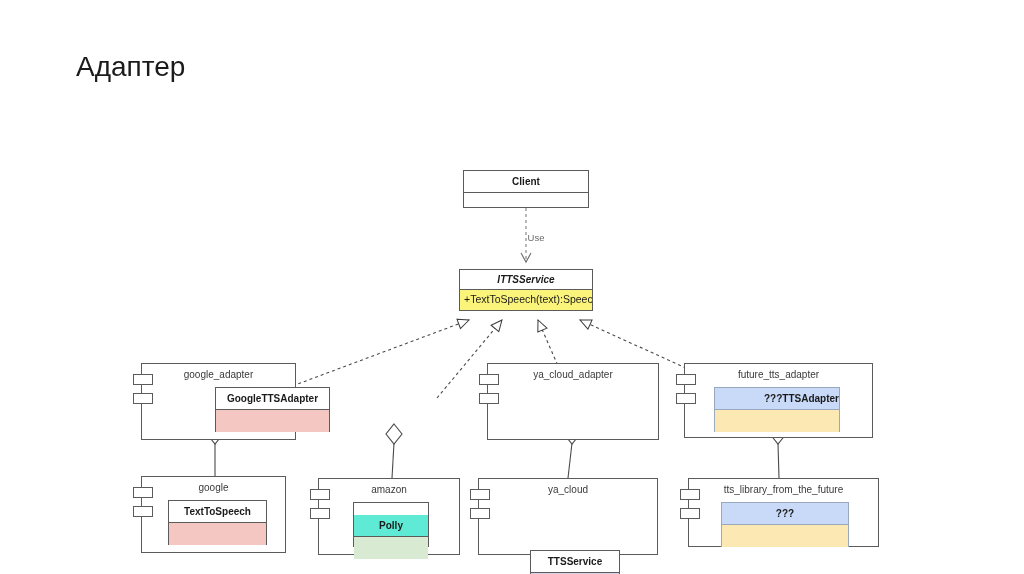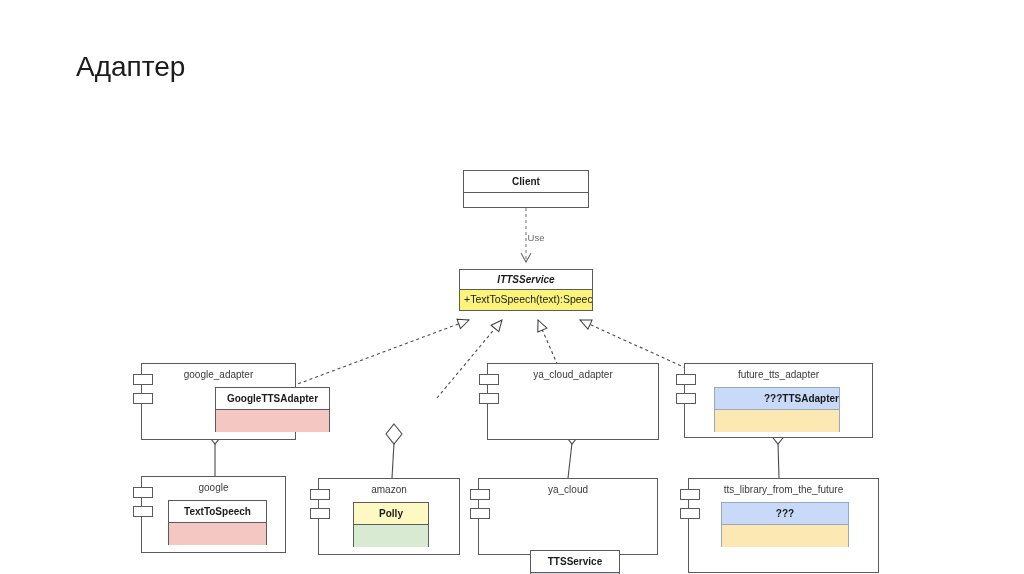--- a/index.html
+++ b/index.html
@@ -214,38 +214,38 @@
     </div>
   </div>
 
   <div class="pkg" style="left:318px; top:478px; width:142px; height:77px;">
     <span class="comp-icon">
       <i class="a"></i>
         <i class="b"></i>
     </span>
     <span class="pkg-label">amazon</span>
     <div class="uml-class" style="left:34px; top:23px; width:76px; height:45px;">
-      <div class="uml-name" style="background:#fef9c3;">Polly</div>
+      <div class="uml-name" style="background:#5eead4;margin-top:12px;">Polly</div>
       <div class="uml-body empty" style="height:22px; background:#d9ead3;"></div>
     </div>
   </div>
 
   <div class="pkg" style="left:478px; top:478px; width:180px; height:77px;">
     <span class="comp-icon">
       <i class="a"></i>
         <i class="b"></i>
     </span>
     <span class="pkg-label">ya_cloud</span>
     <div class="uml-class" style="left:51px; top:23px; width:90px; height:52px;margin-top:48px;">
       <div class="uml-name" style="background:#ffffff;">TTSService</div>
       <div class="uml-body empty" style="height:22px; background:#d9d2e9;"></div>
     </div>
   </div>
 
-  <div class="pkg" style="left:688px; top:478px; width:191px; height:95px;">
+  <div class="pkg" style="left:688px; top:478px; width:191px; height:69px;">
     <span class="comp-icon">
       <i class="a"></i>
         <i class="b"></i>
     </span>
     <span class="pkg-label">tts_library_from_the_future</span>
     <div class="uml-class" style="left:32px; top:23px; width:128px; height:45px; border-color:#9aa8bd;">
       <div class="uml-name" style="background:#c9daf8; border-bottom-color:#9aa8bd;">???</div>
       <div class="uml-body empty" style="height:22px; background:#fce8b2;"></div>
     </div>
   </div>

